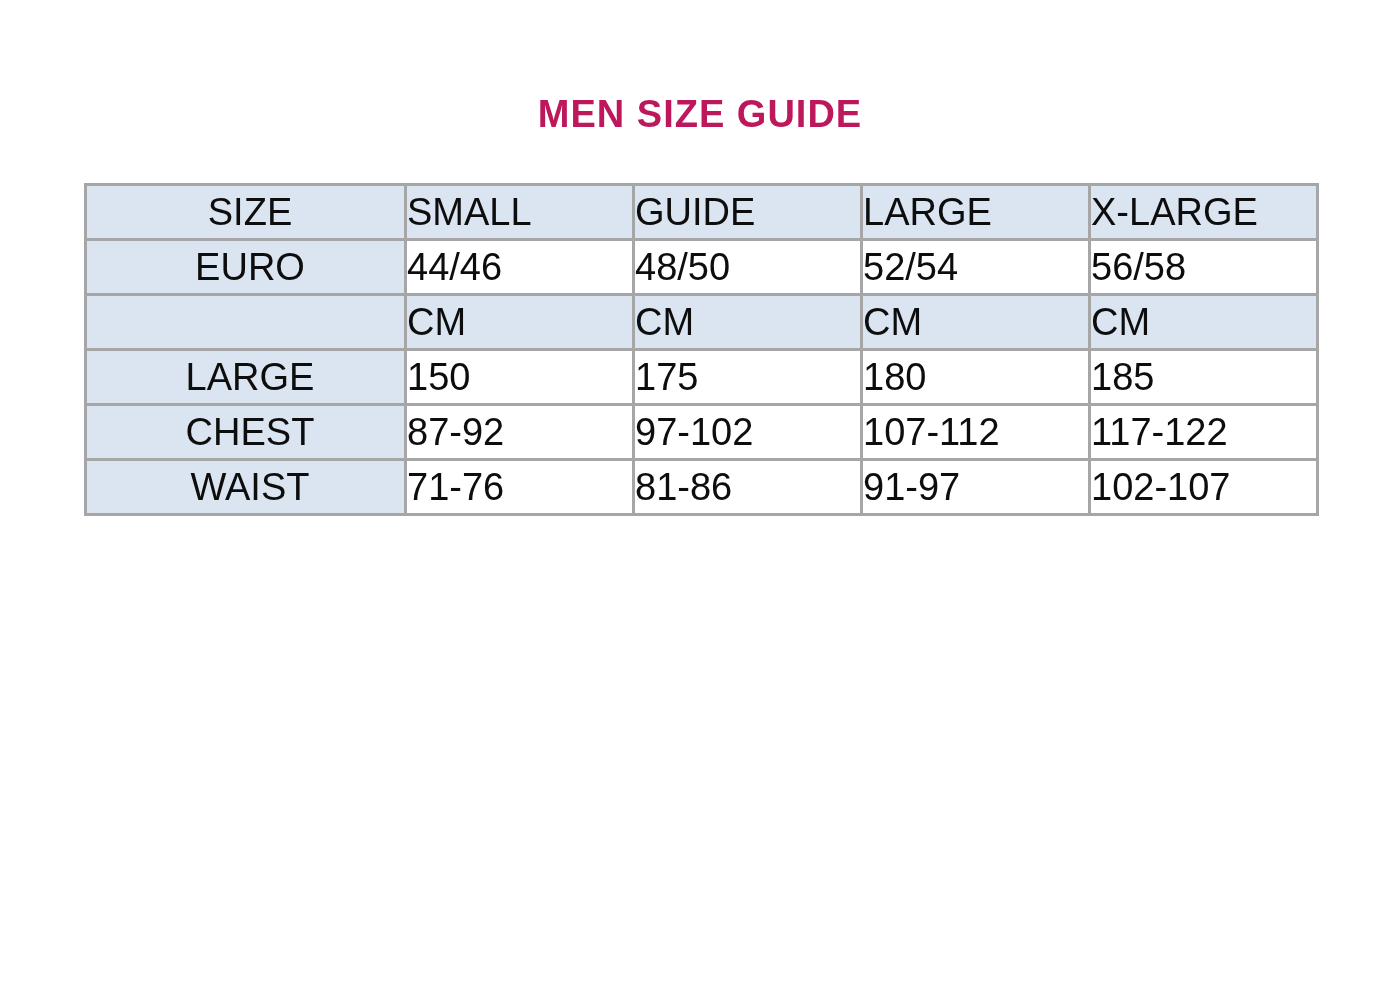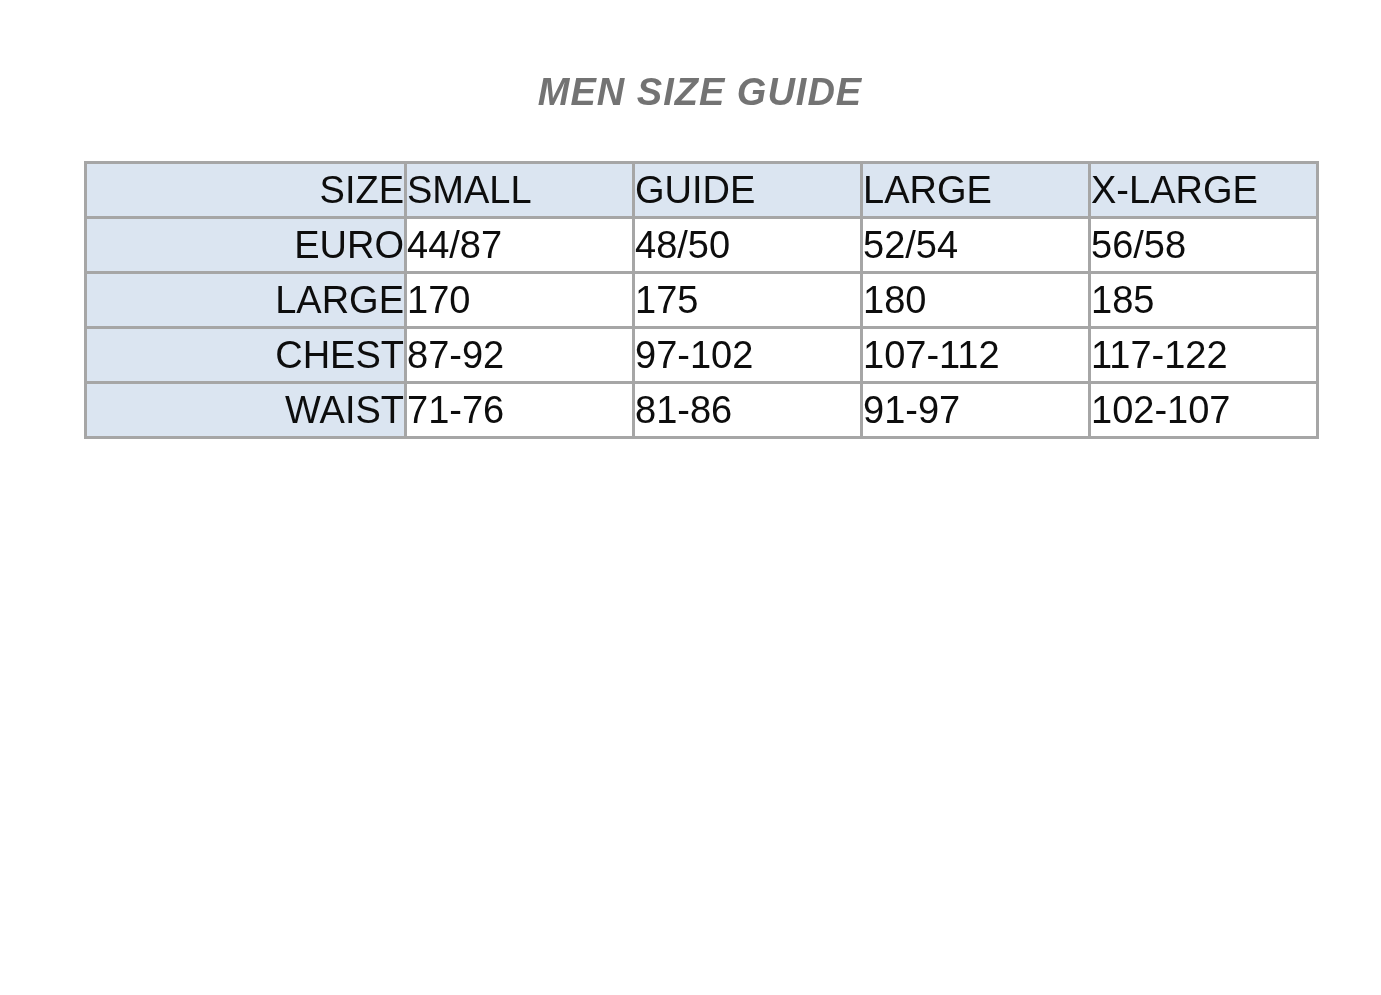--- a/index.html
+++ b/index.html
@@ -10,49 +10,48 @@
     height: 995px;
     overflow: hidden;
     font-family: "Liberation Sans", "DejaVu Sans", sans-serif;
   }
   .page {
     width: 1381px;
     height: 995px;
     position: relative;
   }
   .page-title {
-    margin: 70px 0 0 84px;
+    margin: 92px 0 0 84px;
     width: 1232px;
     text-align: center;
     font-size: 38px;
     font-weight: bold;
-    color: #737373;
+    color: #be185d;
     letter-spacing: 1px;
     line-height: 44px;
-    font-style: italic;
   }
   table.size-guide {
     border-collapse: collapse;
     table-layout: fixed;
     width: 1232px;
     margin: 47px 0 0 84px;
   }
   table.size-guide td {
     border: 3px solid #a6a6a6;
     height: 52px;
     font-size: 38px;
     color: #0d0d0d;
     background: #ffffff;
     vertical-align: middle;
     padding: 0;
     overflow: hidden;
     white-space: nowrap;
   }
   table.size-guide td.label-col {
-    text-align: right;
+    text-align: center;
     padding-left: 9px;
   }
   table.size-guide td.blue {
     background: #dbe5f1;
   }
   col.c-label { width: 320px; }
   col.c-size  { width: 228px; }
 </style>
 </head>
 <body>
@@ -72,28 +71,35 @@
     <tbody>
       <tr>
         <td class="label-col blue">SIZE</td>
         <td class="blue">SMALL</td>
         <td class="blue">GUIDE</td>
         <td class="blue">LARGE</td>
         <td class="blue">X-LARGE</td>
       </tr>
       <tr>
         <td class="label-col blue">EURO</td>
-        <td>44/87</td>
+        <td>44/46</td>
         <td>48/50</td>
         <td>52/54</td>
         <td>56/58</td>
       </tr>
       <tr>
+        <td class="label-col blue"></td>
+        <td class="blue">CM</td>
+        <td class="blue">CM</td>
+        <td class="blue">CM</td>
+        <td class="blue">CM</td>
+      </tr>
+      <tr>
         <td class="label-col blue">LARGE</td>
-        <td>170</td>
+        <td>150</td>
         <td>175</td>
         <td>180</td>
         <td>185</td>
       </tr>
       <tr>
         <td class="label-col blue">CHEST</td>
         <td>87-92</td>
         <td>97-102</td>
         <td>107-112</td>
         <td>117-122</td>

